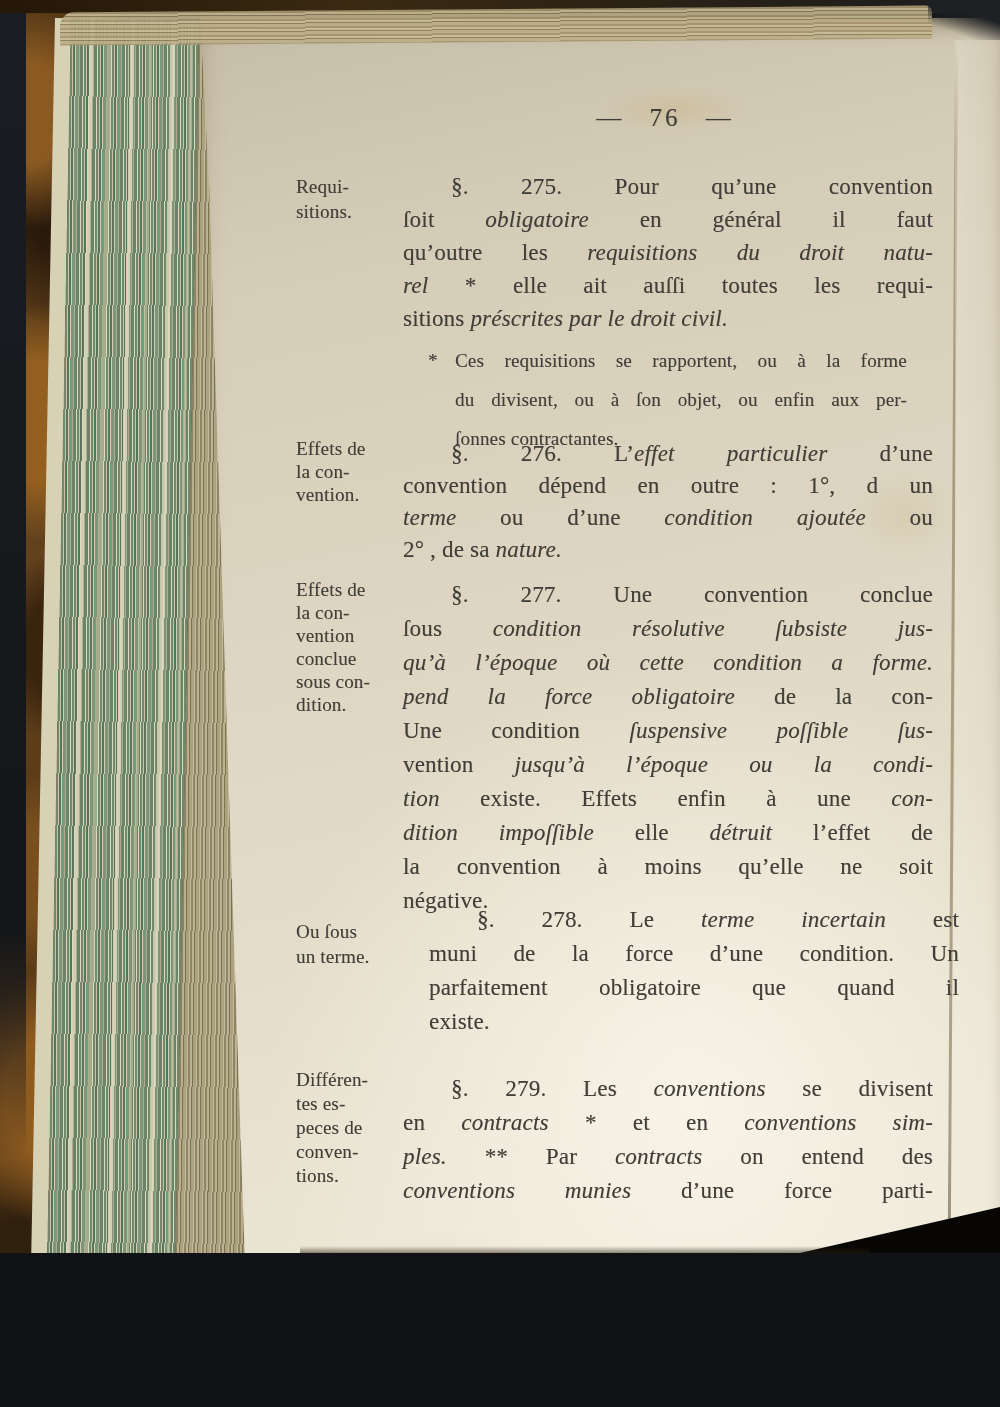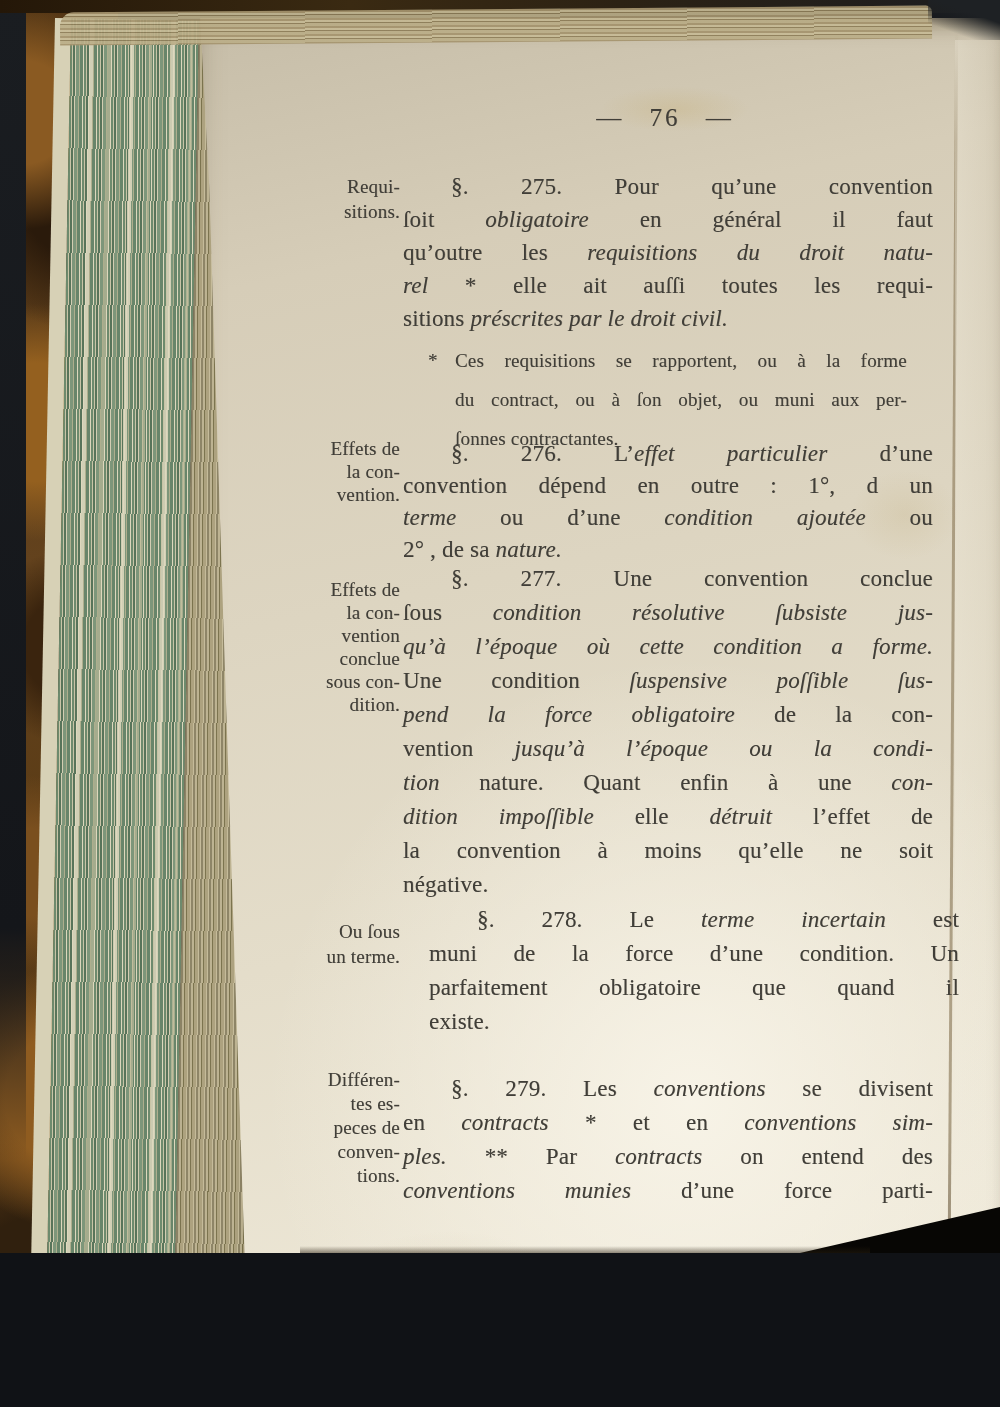--- a/index.html
+++ b/index.html
@@ -87,25 +87,25 @@
   .blk{position:absolute;left:403px;width:530px;font-size:23px;letter-spacing:.2px;}
   .line{text-align:justify;text-align-last:justify;position:relative;}
   .line.noj{text-align-last:left;}
   .line.first{padding-left:48px;}
   .it{font-style:italic;}
   .marker{position:absolute;left:-27px;font-style:normal;}
   #b275{top:170px;line-height:33px;}
   #f275{position:absolute;left:455px;top:341px;width:452px;font-size:19px;
         line-height:39px;letter-spacing:.2px;}
   #b276{top:438px;line-height:32px;}
-  #b277{top:562px;line-height:34px;}
+  #b277{top:578px;line-height:34px;}
   #b278{top:903px;line-height:34px;margin-left:26px;}
   #b279{top:1072px;line-height:34px;}
   .mnote{position:absolute;left:296px;width:104px;font-size:19px;line-height:23px;
-         letter-spacing:.2px;text-align:right;}
+         letter-spacing:.2px;}
   #m275{top:174px;line-height:25px;}
   #m276{top:437px;}
   #m277{top:578px;}
   #m278{top:901px;line-height:25px;margin-top:18px;}
   #m279{top:1068px;line-height:24px;}
 </style>
 </head>
 <body>
 
 <div id="scene">
@@ -164,37 +164,37 @@
 
   <div id="b275" class="blk ink">
       <div class="line first"><span>§. 275. Pour qu’une convention</span></div>
       <div class="line"><span>ſoit </span><span class="it">obligatoire</span><span> en général il faut</span></div>
       <div class="line"><span>qu’outre les </span><span class="it">requisitions du droit natu-</span></div>
       <div class="line"><span class="it">rel</span><span> * elle ait auſſi toutes les requi-</span></div>
       <div class="line noj"><span>sitions </span><span class="it">préscrites par le droit civil.</span></div>
     </div>
   <div id="f275" class="ink">
       <div class="line"><span class="marker">*</span><span>Ces requisitions se rapportent, ou à la forme</span></div>
-      <div class="line"><span>du contract, ou à ſon objet, ou muni aux per-</span></div>
+      <div class="line"><span>du divisent, ou à ſon objet, ou enfin aux per-</span></div>
       <div class="line noj"><span>ſonnes contractantes.</span></div>
     </div>
   <div id="b276" class="blk ink">
       <div class="line first"><span>§. 276. L’</span><span class="it">effet particulier</span><span> d’une</span></div>
       <div class="line"><span>convention dépend en outre : 1°, d un</span></div>
       <div class="line"><span class="it">terme</span><span> ou d’une </span><span class="it">condition ajoutée</span><span> ou</span></div>
       <div class="line noj"><span>2° , de sa </span><span class="it">nature.</span></div>
     </div>
   <div id="b277" class="blk ink">
       <div class="line first"><span>§. 277. Une convention conclue</span></div>
       <div class="line"><span>ſous </span><span class="it">condition résolutive ſubsiste jus-</span></div>
       <div class="line"><span class="it">qu’à l’époque où cette condition a forme.</span></div>
+      <div class="line"><span class="it">pend la force obligatoire</span><span> de la con-</span></div>
       <div class="line"><span>Une condition </span><span class="it">ſuspensive poſſible ſus-</span></div>
-      <div class="line"><span class="it">pend la force obligatoire</span><span> de la con-</span></div>
       <div class="line"><span>vention </span><span class="it">jusqu’à l’époque ou la condi-</span></div>
-      <div class="line"><span class="it">tion</span><span> nature. Quant enfin à une </span><span class="it">con-</span></div>
+      <div class="line"><span class="it">tion</span><span> existe. Effets enfin à une </span><span class="it">con-</span></div>
       <div class="line"><span class="it">dition impoſſible</span><span> elle </span><span class="it">détruit</span><span> l’effet de</span></div>
       <div class="line"><span>la convention à moins qu’elle ne soit</span></div>
       <div class="line noj"><span>négative.</span></div>
     </div>
   <div id="b278" class="blk ink">
       <div class="line first"><span>§. 278. Le </span><span class="it">terme incertain</span><span> est</span></div>
       <div class="line"><span>muni de la force d’une condition. Un</span></div>
       <div class="line"><span>parfaitement obligatoire que quand il</span></div>
       <div class="line noj"><span>existe.</span></div>
     </div>

